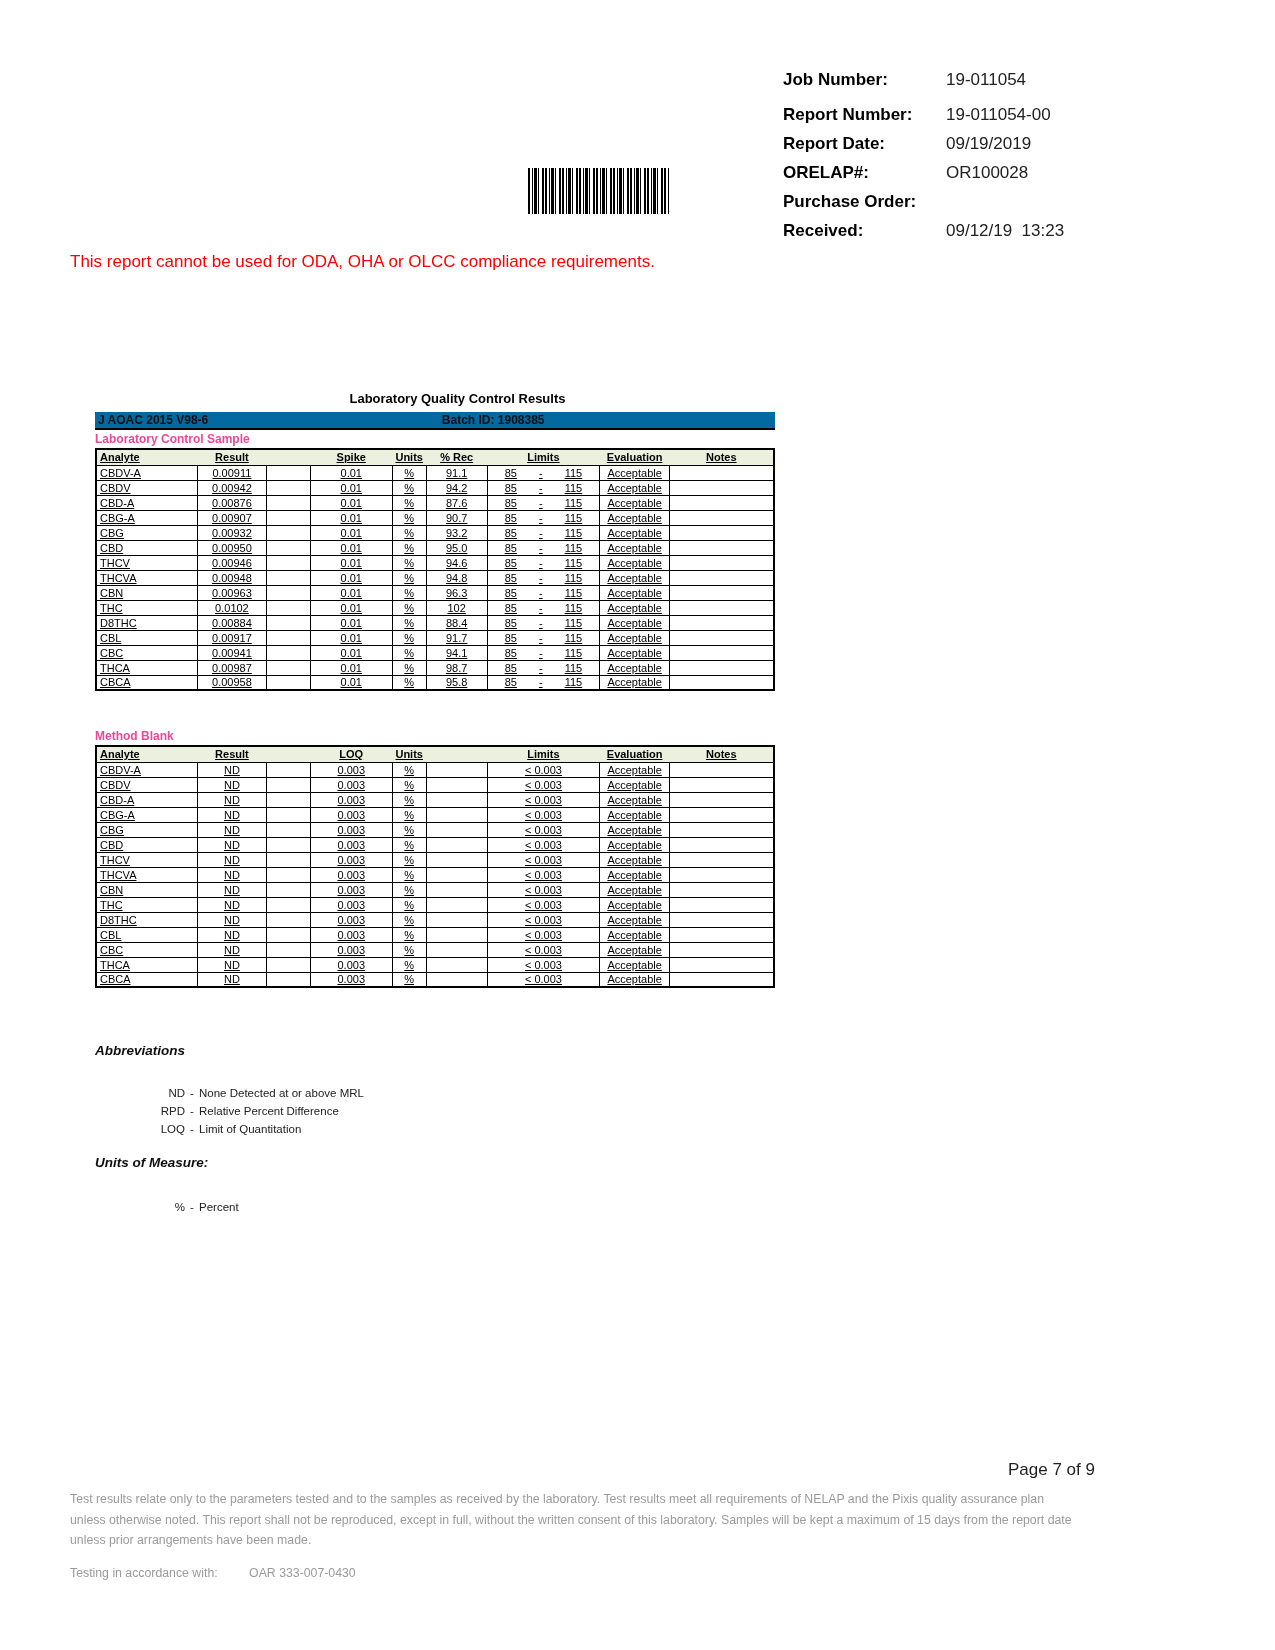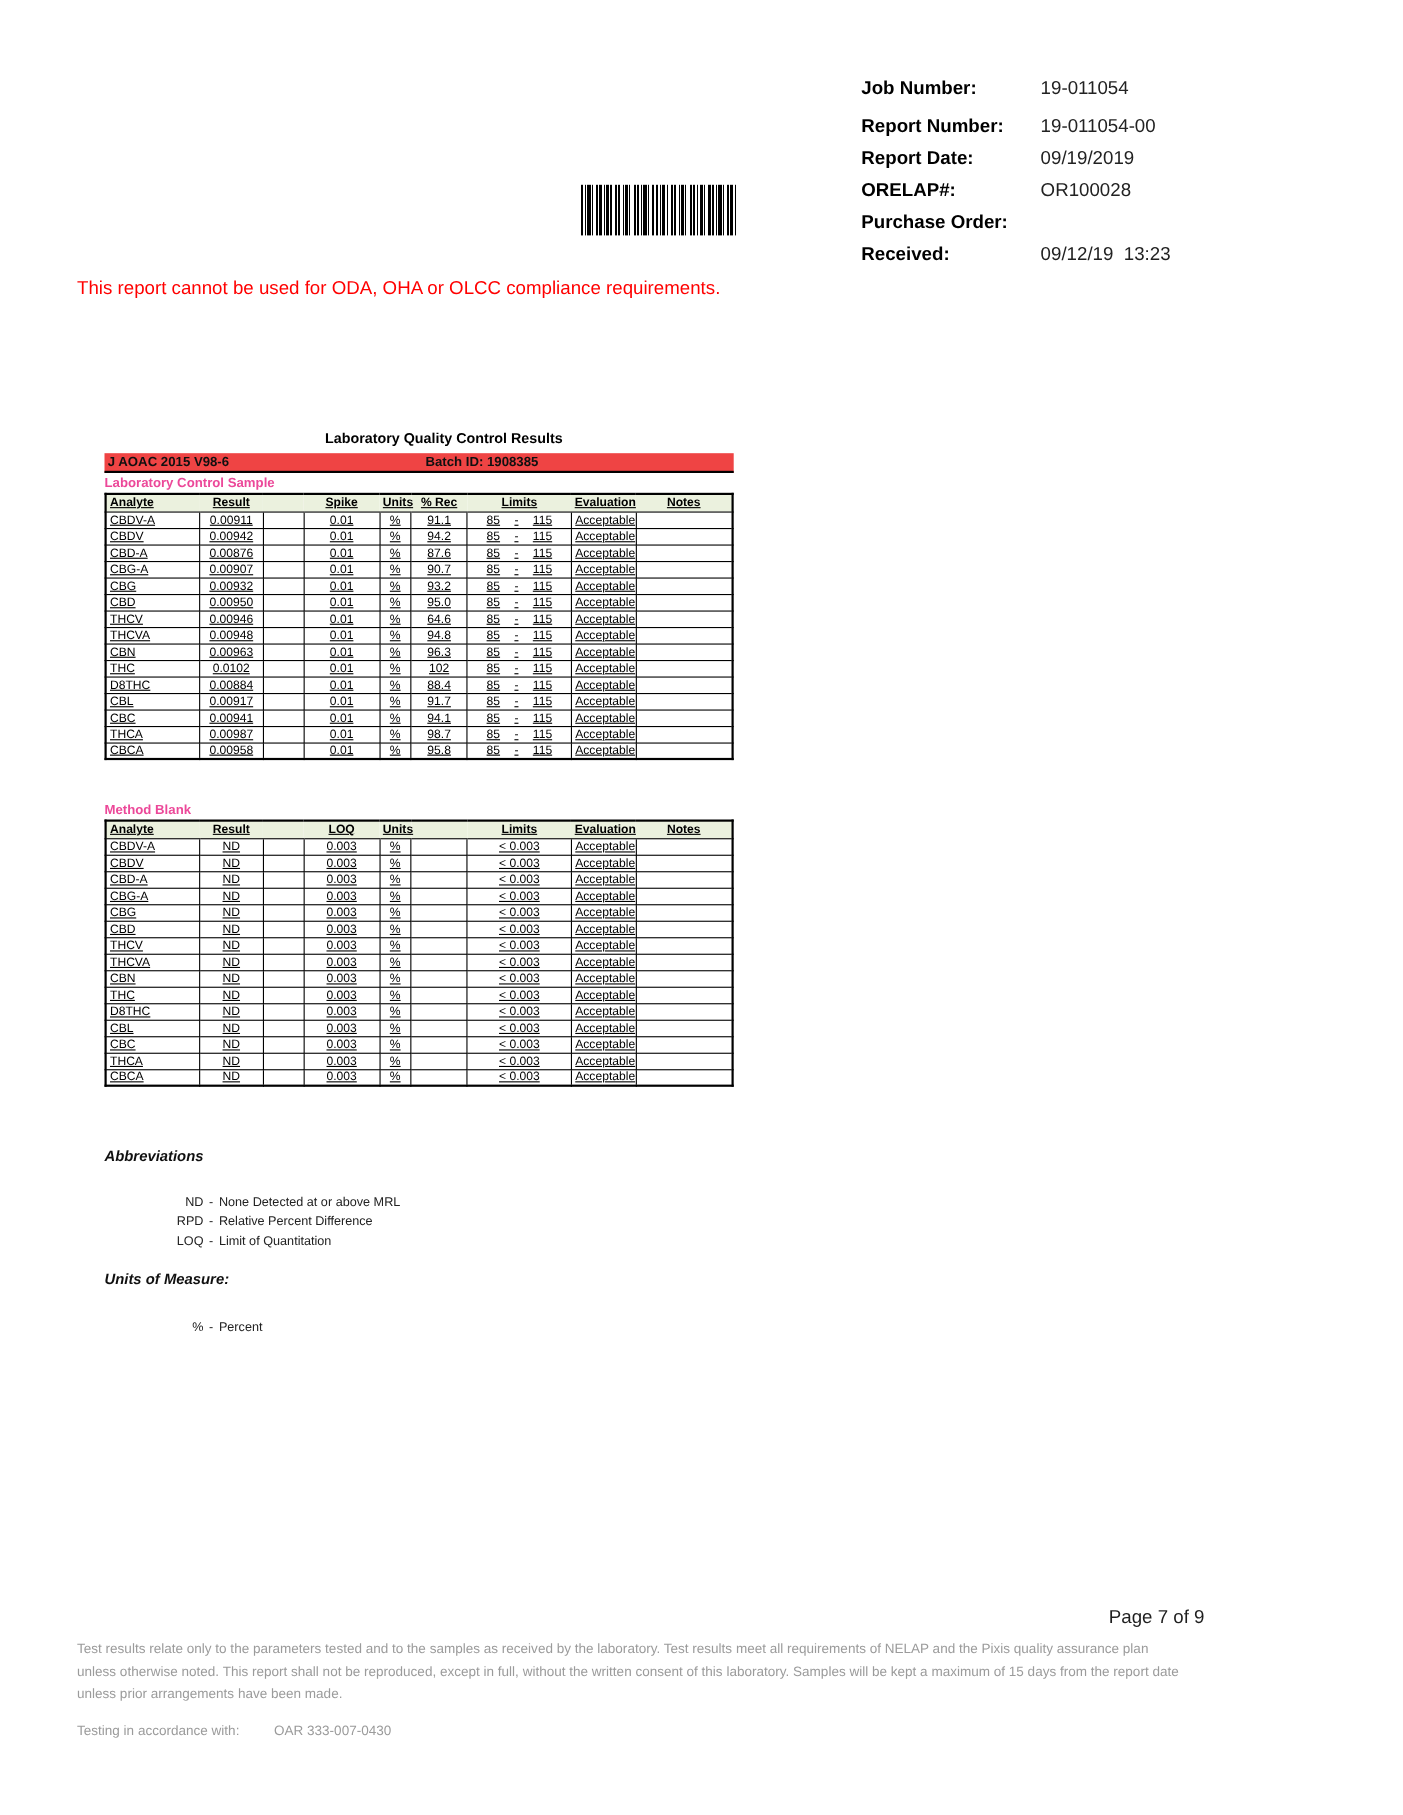--- a/index.html
+++ b/index.html
@@ -31,23 +31,23 @@
 
   .jobinfo-block { position:absolute; left:783px; top:70px; width:420px; }
   .jobinfo-row { display:flex; height:29px; align-items:flex-start; }
   .jobinfo-row.gap { margin-bottom:6px; }
   .jobinfo-label { width:163px; font-weight:bold; font-size:17px; color:#000; }
   .jobinfo-value { font-size:17px; color:#222; white-space:pre-wrap; }
 
   .notice { position:absolute; left:70px; top:252px; font-size:17px; color:#ff0000; }
 
   
-  .qc-section { position:absolute; left:95px; width:572px; }
+  .qc-section { position:absolute; left:95px; width:680px; }
   .qc-title { text-align:center; font-weight:bold; font-size:13px; color:#000; height:21px; padding-left:45px; }
-  .method-bar { position:relative; background:#ef4444; border-bottom:2px solid #000; height:18px;
+  .method-bar { position:relative; background:#0369a1; border-bottom:2px solid #000; height:18px;
     font-weight:bold; font-size:12px; line-height:16px; color:#101010; padding-left:3px; }
   .batch-id { position:absolute; left:51%; top:0; }
   .section-label { font-weight:bold; font-size:12px; height:18px; line-height:18px; color:#ec4899; }
 
   table.qc { width:100%; border-collapse:collapse; table-layout:fixed;
     border:2px solid #000; font-size:11px; color:#000;text-decoration:underline; }
   table.qc th { background:#ebf1de; font-weight:bold; height:16px;
     border-bottom:1px solid #000; padding:0 3px; }
   table.qc td { border:1px solid #000; height:15px; padding:0 3px; }
   .a0 { text-align:left; }
@@ -244,21 +244,21 @@
             </td>
             <td class="a7">Acceptable</td>
             <td class="a8"></td>
           </tr>
           <tr>
             <td class="a0">THCV</td>
             <td class="a1">0.00946</td>
             <td class="a2"></td>
             <td class="a3">0.01</td>
             <td class="a4">%</td>
-            <td class="a5">64.6</td>
+            <td class="a5">94.6</td>
             <td class="a6">
               <div class="limits-split">
                 <span>85</span>
                 <span>-</span>
                 <span>115</span>
               </div>
             </td>
             <td class="a7">Acceptable</td>
             <td class="a8"></td>
           </tr>

